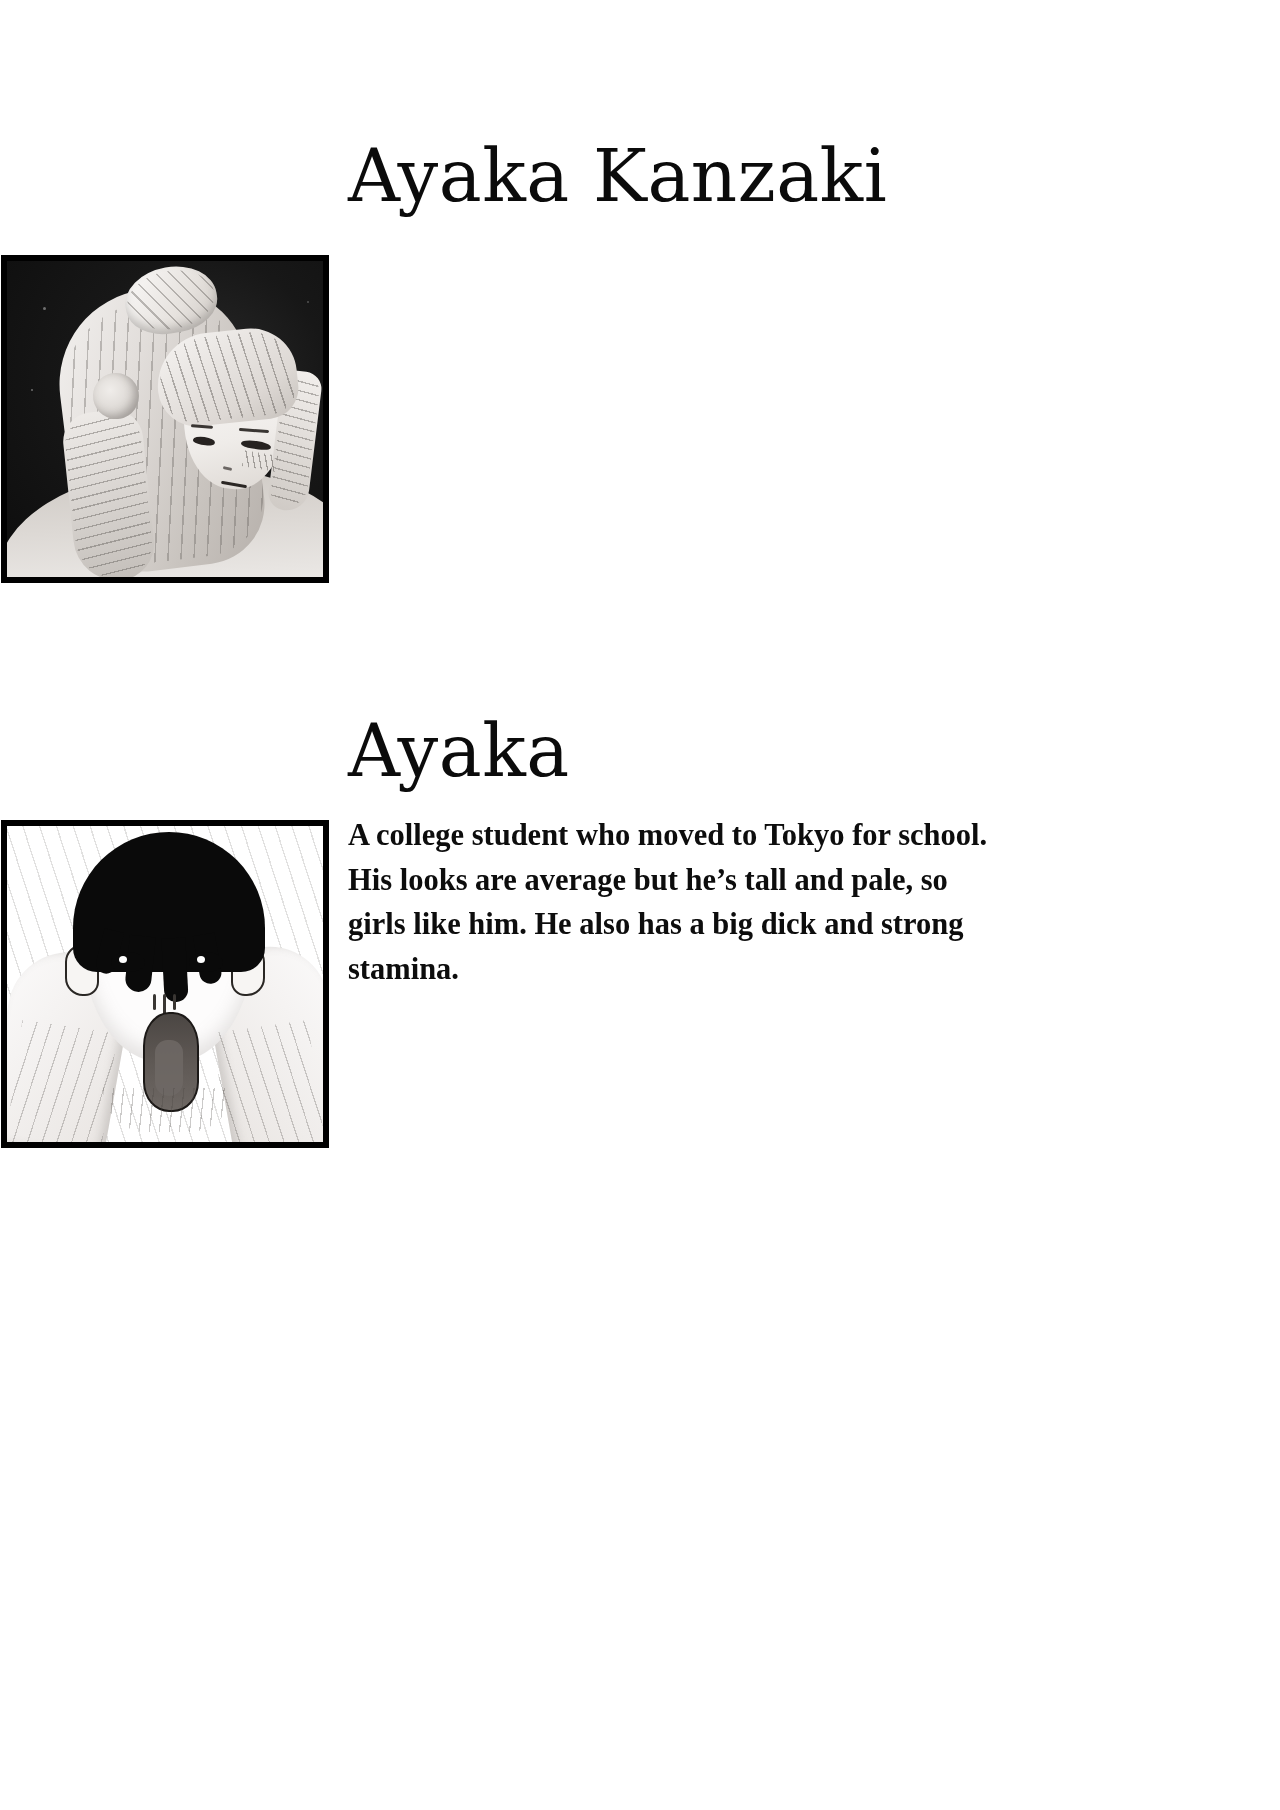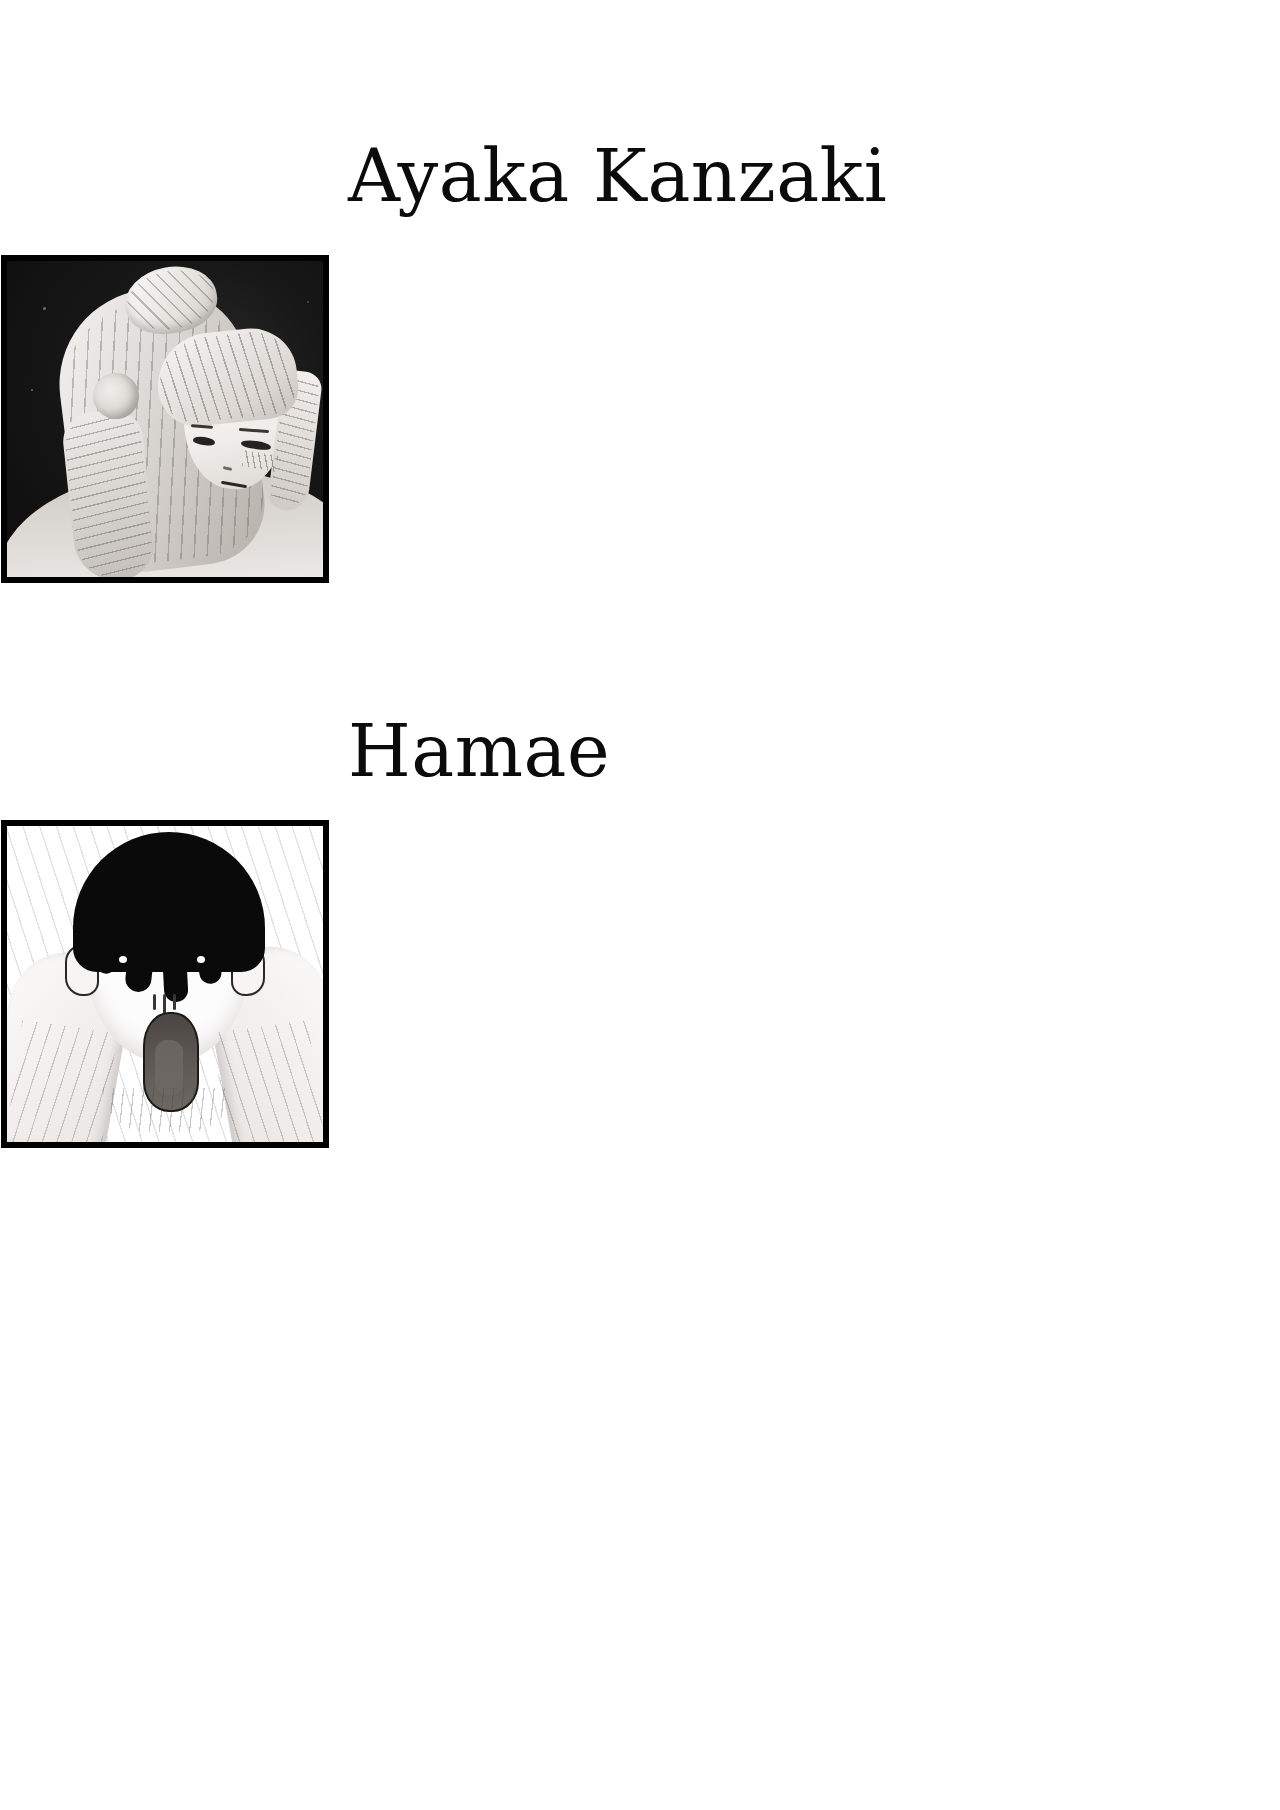--- a/index.html
+++ b/index.html
@@ -476,17 +476,18 @@
         <span class="tear tear2"></span>
         <span class="tear tear3"></span>
         <span class="mouth"></span>
         <span class="mouth-inner"></span>
         <span class="chin-shadow"></span>
         <span class="arm-lines-l"></span>
         <span class="arm-lines-r"></span>
       </div>
     </div>
     <div class="text-col">
-      <h1 class="char-name">Hamae</h1>
+      <h1 class="char-name">Ayaka</h1>
+      <p class="char-desc">A college student who moved to Tokyo for school. His looks are average but he’s tall and pale, so girls like him. He also has a big dick and strong stamina.</p>
     </div>
   </div>
 
 </div>
 
 </body></html>

